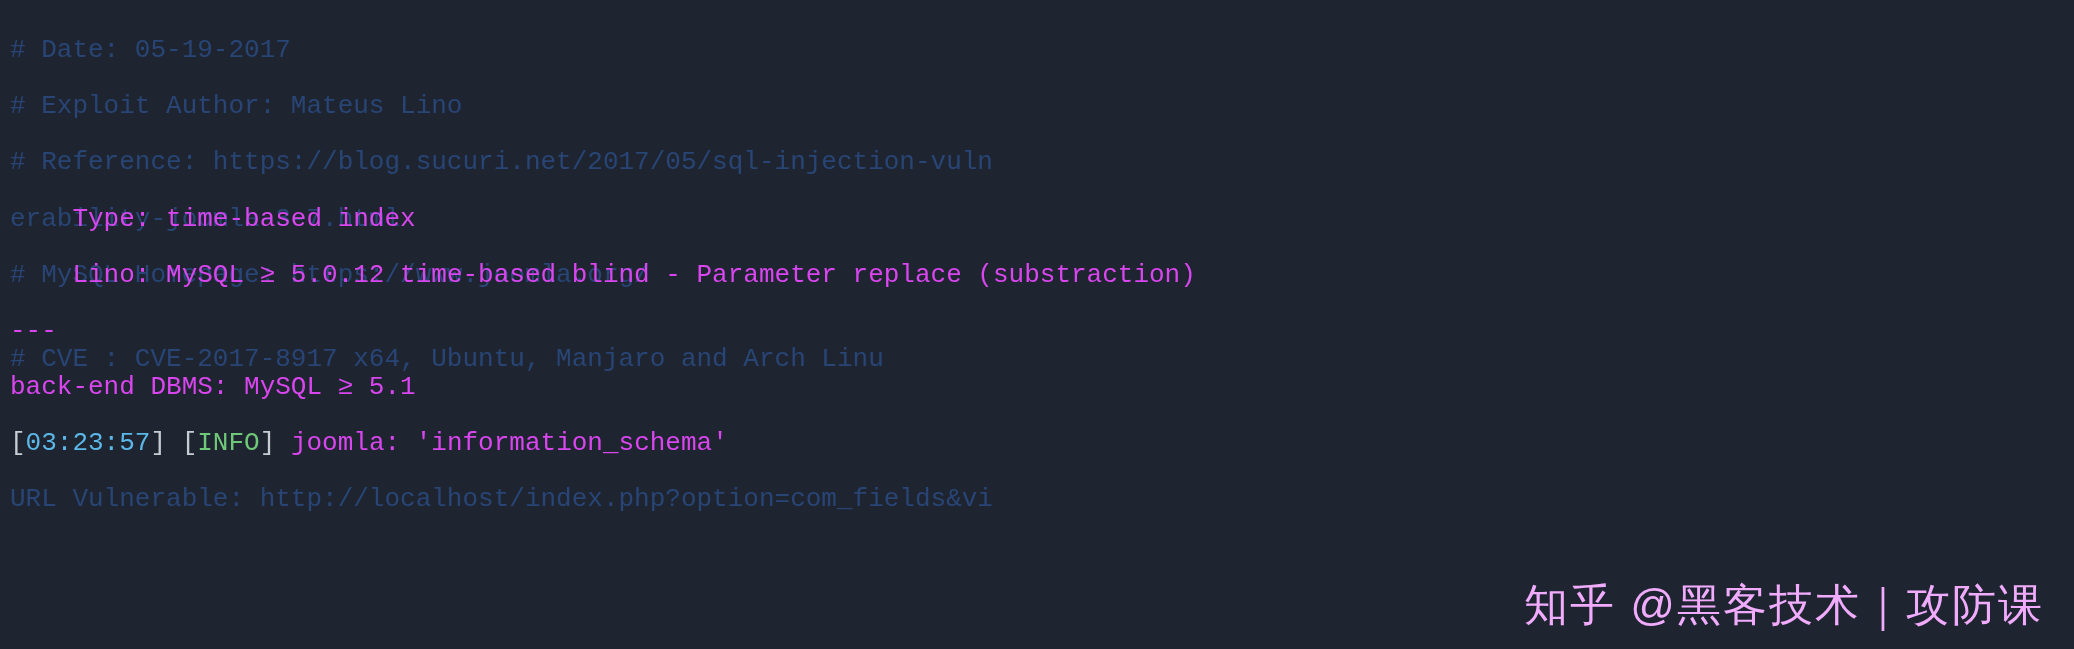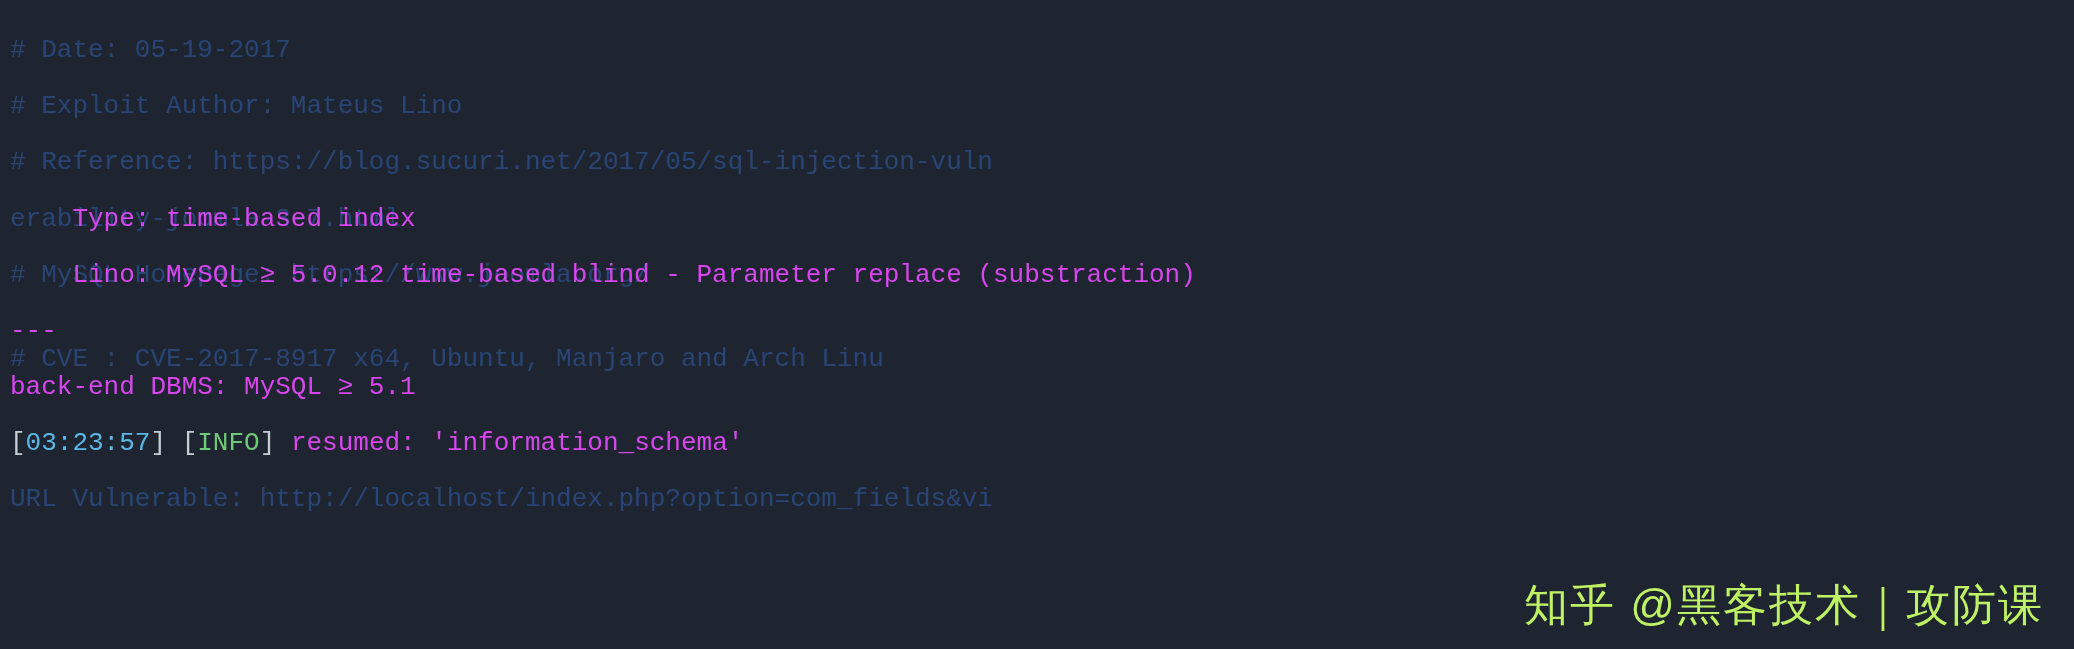--- a/index.html
+++ b/index.html
@@ -53,21 +53,21 @@
       line-height: 1.08;
     }
     .fg-text-layer {
       position: relative;
       z-index: 1;
     }
     .watermark {
       position: absolute;
       bottom: 20px;
       right: 30px;
-      color: #bef264;
+      color: #f0abfc;
       font-size: 44px;
       font-family: 'PingFang SC', 'Microsoft YaHei', sans-serif;
       z-index: 2;
       letter-spacing: 2px;
       margin-left: 40px;
     }
   </style>
 </head>
 <body>
 
@@ -91,21 +91,21 @@
 <span class="ghost line"></span>
 
 
 </div>
 
 <div class="fg-text-layer">
 <span class="line"><span class="normal">    Type: </span><span class="normal">time-based index</span></span>
 <span class="line"><span class="normal">    Lino: </span><span class="normal">MySQL ≥ 5.0.12 time-based blind - Parameter replace (substraction)</span></span>
 <span class="line normal">---</span>
 <span class="line normal">back-end DBMS: MySQL ≥ 5.1</span>
-<span class="line"><span class="bracket">[</span><span class="timestamp">03:23:57</span><span class="bracket">] [</span><span class="info">INFO</span><span class="bracket">] </span><span class="normal">resumed: 'information_schema'</span></span>
+<span class="line"><span class="bracket">[</span><span class="timestamp">03:23:57</span><span class="bracket">] [</span><span class="info">INFO</span><span class="bracket">] </span><span class="normal">joomla: 'information_schema'</span></span>
 
 
 
 
 
 
 
 
 
 

